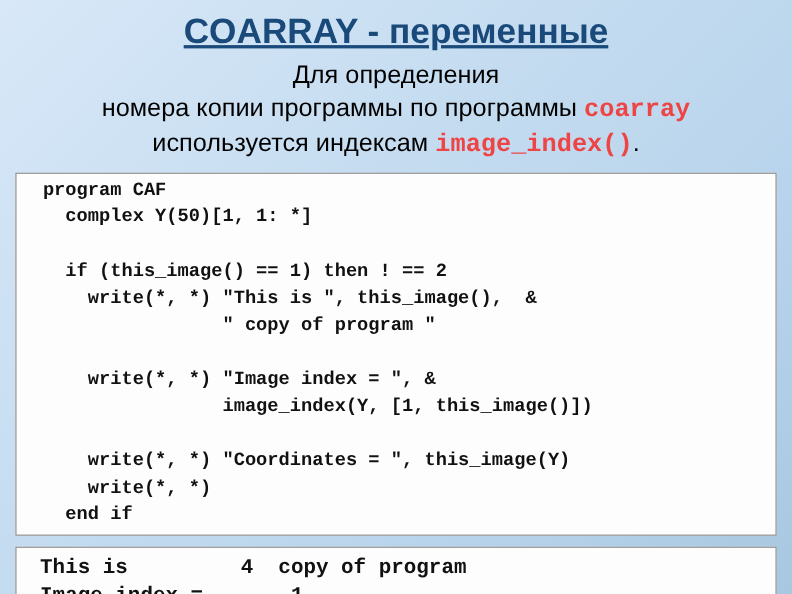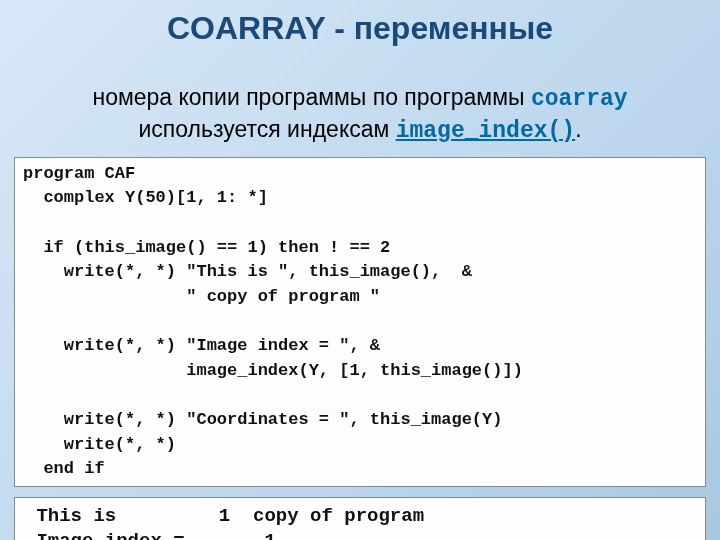--- a/index.html
+++ b/index.html
@@ -13,42 +13,42 @@
     box-sizing: border-box;
   }
   .title {
     text-align: center;
     font-size: 32px;
     font-weight: bold;
     color: #1a4a7a;
     margin-top: 10px;
     margin-bottom: 6px;
     font-family: Verdana, Arial, sans-serif;
+    text-decoration: underline;
   }
   .desc {
     text-align: center;
     font-size: 23px;
     color: #000;
     line-height: 1.3;
     font-family: Verdana, Arial, sans-serif;
     margin: 0 20px 10px 20px;
   }
   .desc .mono {
     font-family: "Courier New", monospace;
     font-weight: bold;
-    color: #0369a1;
+    color: #ef4444;
   }
   .desc .under {
-    text-decoration: underline;
   }
   .codebox {
     margin: 0 14px 10px 14px;
     background: #fcfdfc;
     border: 1px solid #888;
-    padding: 4px 8px 4px 8px;
+    padding: 4px 8px 4px 24px;
     font-family: "Courier New", monospace;
     font-size: 17px;
     font-weight: bold;
     color: #111;
     line-height: 1.45;
     white-space: pre;
   }
   .outbox {
     margin: 0 14px 0 14px;
     background: #fcfdfc;
@@ -61,34 +61,34 @@
     line-height: 1.3;
     white-space: pre;
   }
 </style>
 </head>
 <body>
 
 <div class="title">COARRAY - переменные</div>
 
 <div class="desc">
-  <br>
+  <span>Для определения</span><br>
   <span>номера копии программы по программы </span><span class="mono">coarray</span><br>
   <span>используется индексам </span><span class="mono under">image_index()</span><span>.</span>
 </div>
 
 <div class="codebox"><span>program CAF</span>
 <span>  complex Y(50)[1, 1: *]</span>
 <span></span>
 <span>  if (this_image() == 1) then ! == 2</span>
 <span>    write(*, *) "This is ", this_image(),  &amp;</span>
 <span>                " copy of program "</span>
 <span></span>
 <span>    write(*, *) "Image index = ", &amp;</span>
 <span>                image_index(Y, [1, this_image()])</span>
 <span></span>
 <span>    write(*, *) "Coordinates = ", this_image(Y)</span>
 <span>    write(*, *)</span>
 <span>  end if</span></div>
 
-<div class="outbox"><span> This is         1  copy of program</span>
+<div class="outbox"><span> This is         4  copy of program</span>
 <span> Image index =       1</span>
 </div>
 
 </body></html>

